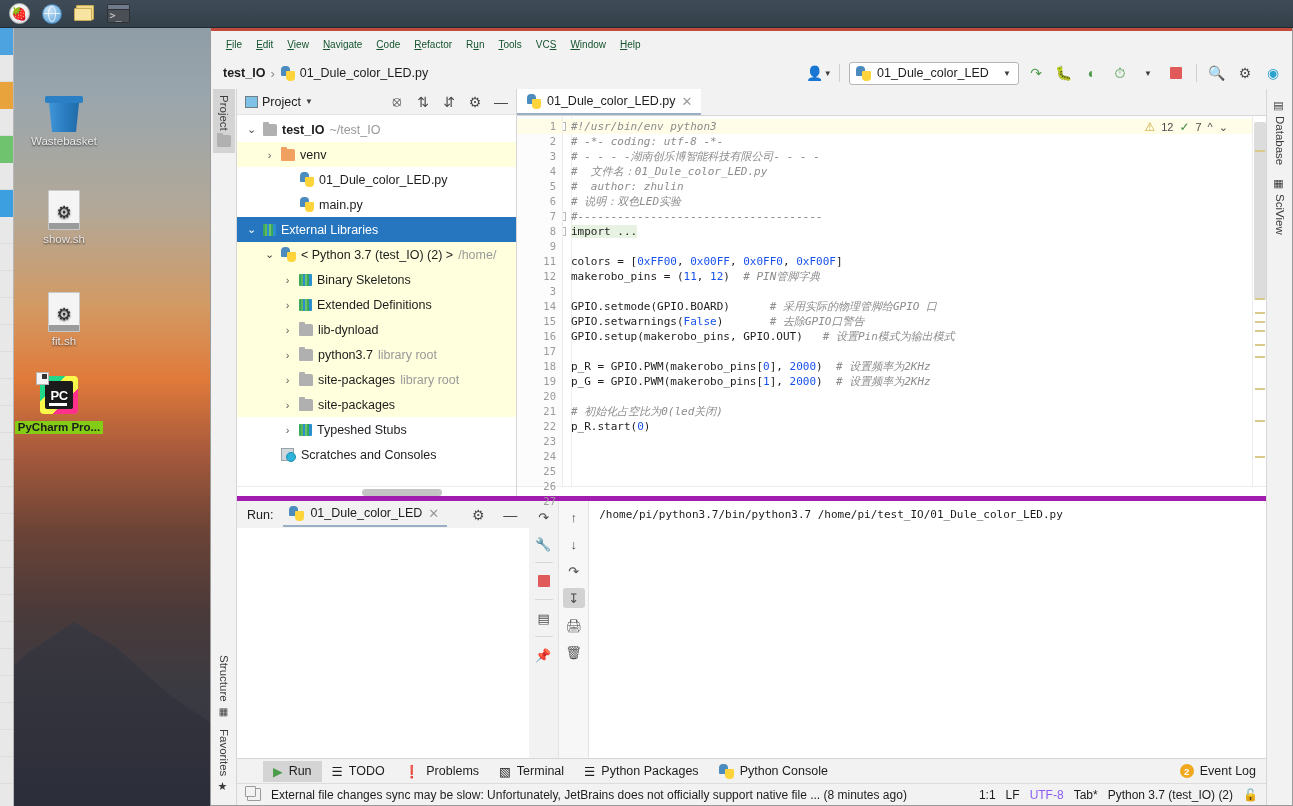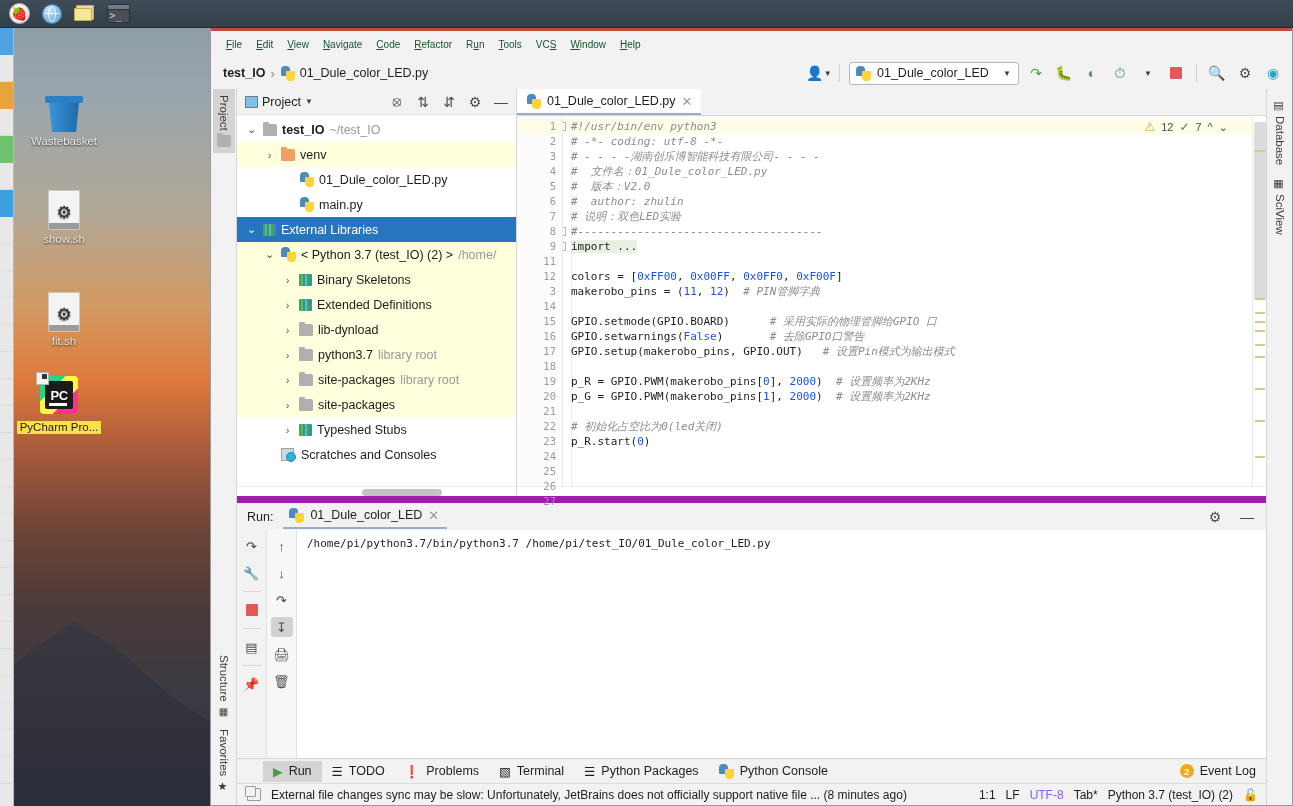--- a/index.html
+++ b/index.html
@@ -78,21 +78,21 @@
     background: #6f7a8a; border-bottom: 1px solid #2e3237;
   }
 
   
   .desk-icon {
     position: absolute; width: 96px; text-align: center;
     color: #e9e9e9; font-size: 11.5px;
     text-shadow: 0 1px 2px rgba(0,0,0,.75);
   }
   .desk-icon .lbl { display:block; margin-top: 3px; line-height: 13px; }
-  .desk-icon.sel .lbl { background: #fde047; color:#1c1c1c; text-shadow:none; display:inline-block; padding:0 3px; }
+  .desk-icon.sel .lbl { background: #84cc16; color:#1c1c1c; text-shadow:none; display:inline-block; padding:0 3px;font-weight:bold; }
 
   .trash-ico { width: 38px; height: 36px; margin: 0 auto; position: relative; }
   .trash-ico .lid {
     position:absolute; left:0; top:0; width:38px; height:7px;
     background:#2b7fc4; border-radius:2px;
   }
   .trash-ico .body {
     position:absolute; left:4px; top:7px; width:30px; height:29px;
     background: linear-gradient(to right, #3f96d8 0%, #2a7cbf 55%, #1f6ba8 100%);
     clip-path: polygon(0 0, 100% 0, 90% 100%, 10% 100%);
@@ -346,21 +346,21 @@
     width: 14px; background: #fff; border-left: 1px solid #ededed; flex:none; position: relative;
   }
   .mk { position:absolute; left:2px; width:10px; height:2px; background:#d9c98b; }
   #marker-thumb {
     position:absolute; left:1px; top:6px; width:12px; height:178px;
     background:#dcdcdc; border-radius:2px;
   }
   #editor-hscroll { height:10px; background:#fff; border-top:1px solid #ececec; flex:none; }
 
   
-  #run-panel { flex: 1; display:flex; flex-direction: column; min-height:0; border-top: 7px solid #a21caf; background:#fff; }
+  #run-panel { flex: 1; display:flex; flex-direction: row; min-height:0; border-top: 5px solid #a21caf; background:#fff; }
   #run-head {
     height: 27px; display:flex; align-items:center; gap: 10px; padding: 0 8px 0 10px;
     background:#f2f2f2; font-size: 12.5px;
   }
   .run-tab {
     display:flex; align-items:center; gap:6px; padding: 3px 8px 4px 6px;
     border-bottom: 2px solid #9aafc4;
   }
   .run-tab .x { color:#9a9a9a; font-size:13px; }
   #run-body { flex:1; display:flex; min-height:0; }
@@ -683,21 +683,20 @@
                 <div class="gl">25</div>
                 <div class="gl">26</div>
                 <div class="gl">27</div>
               </div>
             <div id="code">
               <div id="code-vline"></div>
             <div class="cl hl"><span class="fold">-</span><span class="c-com">#!/usr/bin/env python3</span></div>
                 <div class="cl"><span class="c-com"># -*- coding: utf-8 -*-</span></div>
                 <div class="cl"><span class="c-com"># - - - -湖南创乐博智能科技有限公司- - - -</span></div>
                 <div class="cl"><span class="c-com">#  文件名：01_Dule_color_LED.py</span></div>
-                <div class="cl"><span class="c-com">#  版本：V2.0</span></div>
                 <div class="cl"><span class="c-com">#  author: zhulin</span></div>
                 <div class="cl"><span class="c-com"># 说明：双色LED实验</span></div>
                 <div class="cl"><span class="fold">-</span><span class="c-com">#-------------------------------------</span></div>
                 <div class="cl"><span class="fold">-</span><span class="c-imp">import ...</span></div>
                 <div class="cl"></div>
                 <div class="cl"><span class="c-txt">colors = [</span><span class="c-num">0xFF00</span><span class="c-txt">, </span><span class="c-num">0x00FF</span><span class="c-txt">, </span><span class="c-num">0x0FF0</span><span class="c-txt">, </span><span class="c-num">0xF00F</span><span class="c-txt">]</span></div>
                 <div class="cl"><span class="c-txt">makerobo_pins = (</span><span class="c-num">11</span><span class="c-txt">, </span><span class="c-num">12</span><span class="c-txt">)  </span><span class="c-com"># PIN管脚字典</span></div>
                 <div class="cl"></div>
                 <div class="cl"><span class="c-txt">GPIO.setmode(GPIO.BOARD)      </span><span class="c-com"># 采用实际的物理管脚给GPIO 口</span></div>
                 <div class="cl"><span class="c-txt">GPIO.setwarnings(</span><span class="c-num">False</span><span class="c-txt">)       </span><span class="c-com"># 去除GPIO口警告</span></div>

